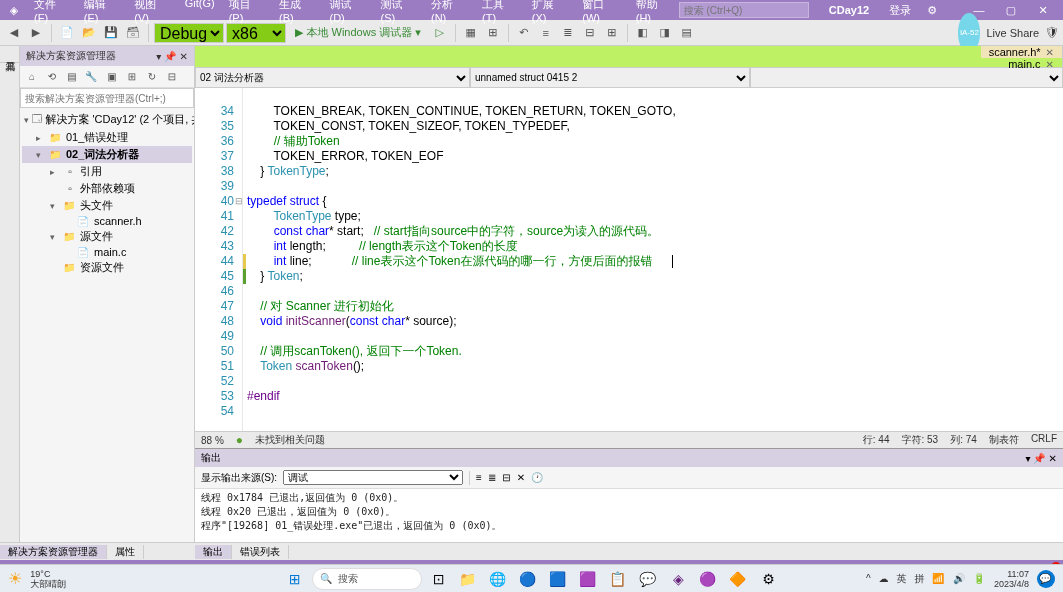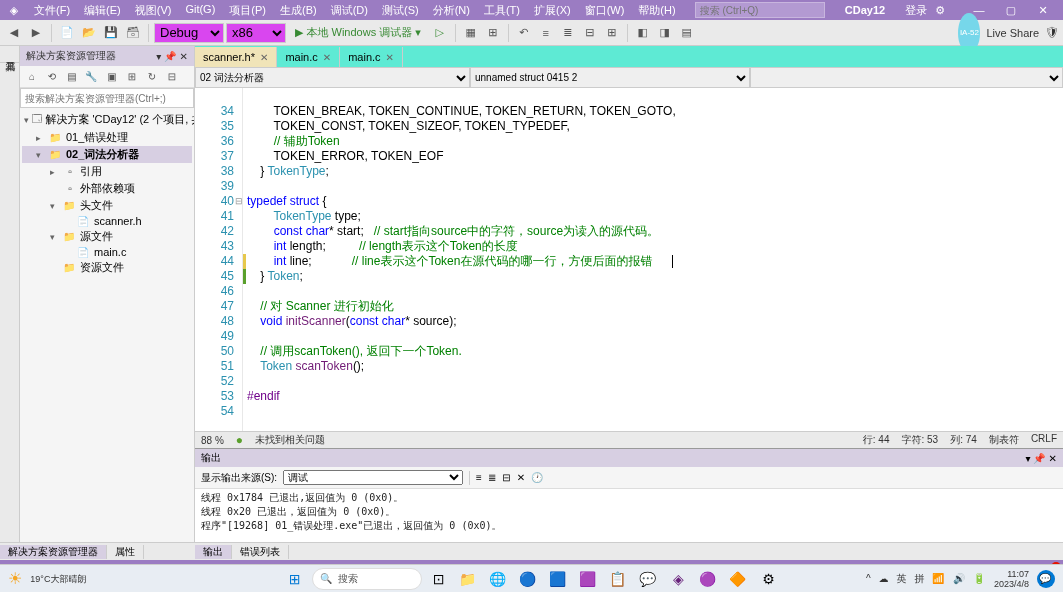--- a/index.html
+++ b/index.html
@@ -5,29 +5,29 @@
     * { margin: 0; padding: 0; box-sizing: border-box; font-family: "Microsoft YaHei", "Segoe UI", sans-serif; }
     body { width: 1063px; height: 592px; background: #f0f0f0; overflow: hidden; font-size: 11px; position: relative; }
     
     
     .titlebar { height: 20px; background: #9b7cc2; display: flex; align-items: center; color: #fff; padding: 0 6px; }
     .titlebar .vs-icon { width: 16px; height: 16px; margin-right: 6px; display:flex;align-items:center;justify-content:center;}
     .titlebar .menus { display: flex; gap: 2px; flex: 1; }
     .titlebar .menu-item { padding: 10px 6px; cursor: pointer; font-size: 11px; }
     .titlebar .search { background: #b39ad2; border: 1px solid #c8b5de; width: 130px; height: 16px; font-size: 10px; padding: 0 4px; color: #fff; }
     .titlebar .proj-name { font-weight: bold; margin: 0 20px; }
-    .titlebar .right { display: flex; gap: 8px; align-items: center; }
+    .titlebar .right { display: flex; gap: 16px; align-items: center; }
     .titlebar .win-btns { display: flex; gap: 4px; margin-left: 12px; }
     .titlebar .win-btn { width: 28px; height: 18px; display: flex; align-items: center; justify-content: center; }
     
     
     .toolbar { height: 26px; background: #eaeaea; border-bottom: 1px solid #ccc; display: flex; align-items: center; padding: 0 4px; gap: 2px; }
     .toolbar .tb-btn { width: 20px; height: 20px; display: flex; align-items: center; justify-content: center; color: #555; }
     .toolbar .tb-sep { width: 1px; height: 18px; background: #ccc; margin: 0 3px; }
-    .toolbar .tb-select { height: 20px; font-size: 13px; border: 1px solid #ccc; background: #d946ef; padding: 0 1px; }
+    .toolbar .tb-select { height: 20px; font-size: 16px; border: 1px solid #ccc; background: #84cc16; padding: 0 1px; }
     .toolbar .tb-play { color: #388a34; display: flex; align-items: center; gap: 3px; height: 20px; padding: 0 6px; border:1px solid transparent;}
     .toolbar .live-share { margin-left: auto; display: flex; align-items: center; gap: 6px; color: #333; }
     .toolbar .avatar { width: 22px; height: 40px; border-radius: 50%; background: #76d7ea; color:#fff; display:flex;align-items:center;justify-content:center;font-size:8px;}
     
     
     .main { display: flex; height: calc(592px - 20px - 26px - 22px - 28px); }
     
     
     .left-tabs { width: 20px; background: #eaeaea; border-right: 1px solid #ccc; display: flex; flex-direction: column; }
     .left-tab { writing-mode: vertical-rl; padding: 8px 2px; font-size: 10px; color: #333; border-bottom:1px solid #ccc;}
@@ -44,21 +44,21 @@
     .tree-node.active { background: #d7cfe2; }
     .tree-node .arrow { width: 10px; display: inline-block; color: #666; font-size: 9px; }
     .tree-node .ico { width: 14px; display: inline-block; text-align: center; font-size: 10px; }
     .tree-indent-1 { padding-left: 14px; }
     .tree-indent-2 { padding-left: 28px; }
     .tree-indent-3 { padding-left: 42px; }
     .bold { font-weight: bold; }
     
     
     .editor-area { flex: 1; display: flex; flex-direction: column; background: #fff; }
-    .tabs { height: 22px; background: #5eead4; display: flex; align-items: flex-end; border-bottom: 1px solid #ccc; }
+    .tabs { height: 22px; background: #bef264; display: flex; align-items: flex-end; border-bottom: 1px solid #ccc; flex-direction: column; }
     .tab { height: 20px; padding: 0 8px; display: flex; align-items: center; gap: 5px; font-size: 11px; border-right: 1px solid #ccc; }
     .tab.active { background: #f0e4b8; }
     .tab .close { color: #666; font-size: 10px; }
     .dropdowns { height: 20px; display: flex; border-bottom: 1px solid #ccc; }
     .dropdowns select { flex: 1; font-size: 10px; border: 1px solid #ccc; border-top: none; height: 20px; }
     .code-area { flex: 1; display: flex; overflow: auto; font-family: Consolas, monospace; font-size: 12px; }
     .gutter { width: 48px; background: #fff; text-align: right; color: #2b91af; padding-right: 8px; border-right: 1px solid #e8e8e8; line-height: 15px; padding-top: 16px; }
     .gutter .ln { height: 15px; }
     .code-lines { flex: 1; line-height: 15px; padding-top: 16px; position:relative;}
     .code-line { height: 15px; white-space: pre; padding-left: 4px; position: relative; }
@@ -91,21 +91,21 @@
     .bottom-tabs .btab.active { background: #d7cfe2; }
     
     
     .statusbar { height: 22px; background: #9b7cc2; color: #fff; display: flex; align-items: center; padding: 0 8px; font-size: 10px; }
     .statusbar .right { margin-left: auto; display: flex; gap: 10px; align-items: center; }
     .statusbar .bell { position: relative; }
     .statusbar .bell .badge{ position:absolute; top:-4px; right:-6px; background:#e51400; color:#fff; border-radius:50%; width:10px;height:10px; font-size:7px; display:flex;align-items:center;justify-content:center;}
     
     
     .taskbar { position: absolute; bottom: 0; left: 0; right: 0; height: 28px; background: #e8edf3; display: flex; align-items: center; padding: 0 8px; gap: 4px; border-top:1px solid #ccc;}
-    .taskbar .weather { display: flex; flex-direction: row; font-size: 9px; line-height: 10px; color: #333; margin-right: auto; }
+    .taskbar .weather { display: flex; flex-direction: column; font-size: 9px; line-height: 10px; color: #333; margin-right: auto; }
     .taskbar .tb-center { position: absolute; left: 50%; transform: translateX(-50%); display: flex; gap: 4px; align-items: center; }
     .taskbar .tb-icon { width: 26px; height: 26px; display: flex; align-items: center; justify-content: center; border-radius: 3px; font-size: 14px;}
     .taskbar .search-pill { width: 110px; height: 22px; background: #fff; border-radius: 11px; display: flex; align-items: center; padding: 0 8px; gap: 5px; font-size: 10px; color: #555; border:1px solid #ddd;}
     .taskbar .tray { margin-left: auto; display: flex; gap: 8px; align-items: center; font-size: 10px; color: #333; }
     .taskbar .clock { display: flex; flex-direction: column; font-size: 9px; line-height: 10px; text-align: right; }
     
     .glyph { font-family: "Segoe UI Symbol", sans-serif; }
   </style>
 </head>
 <body>

